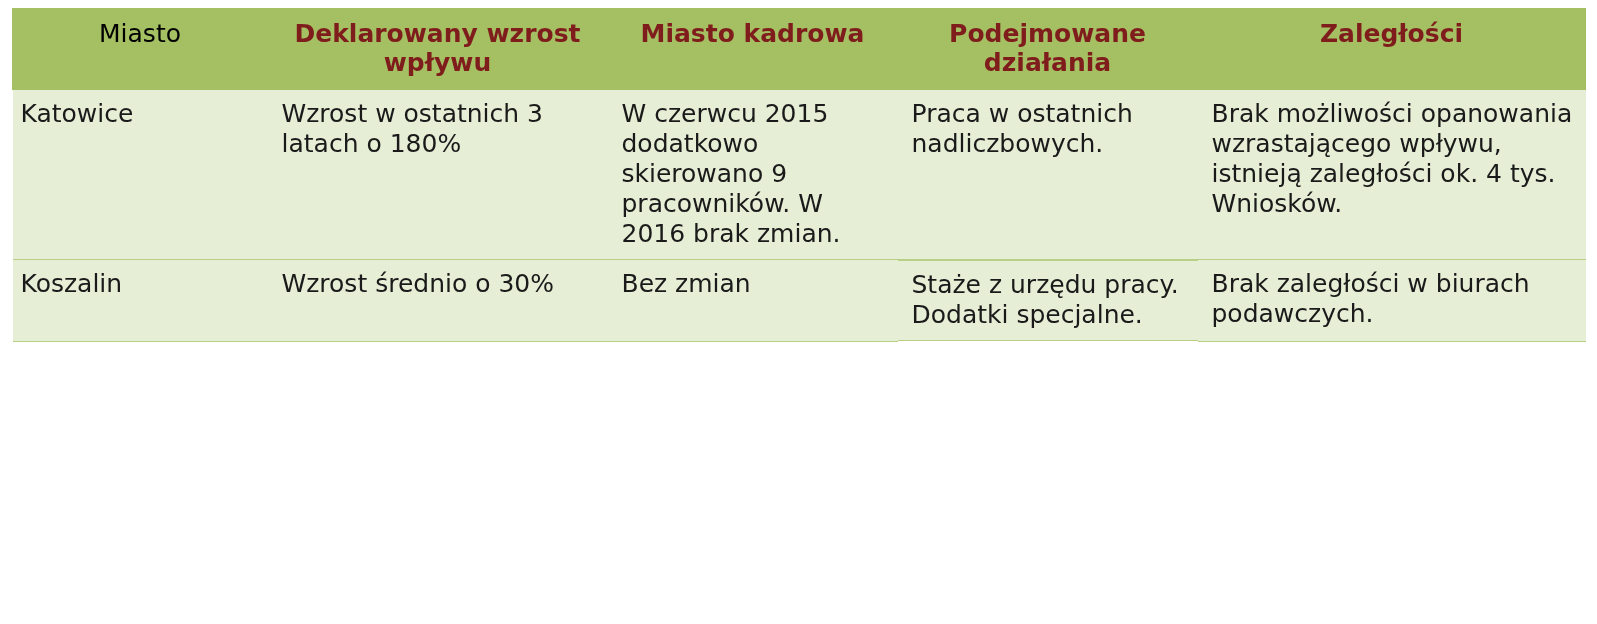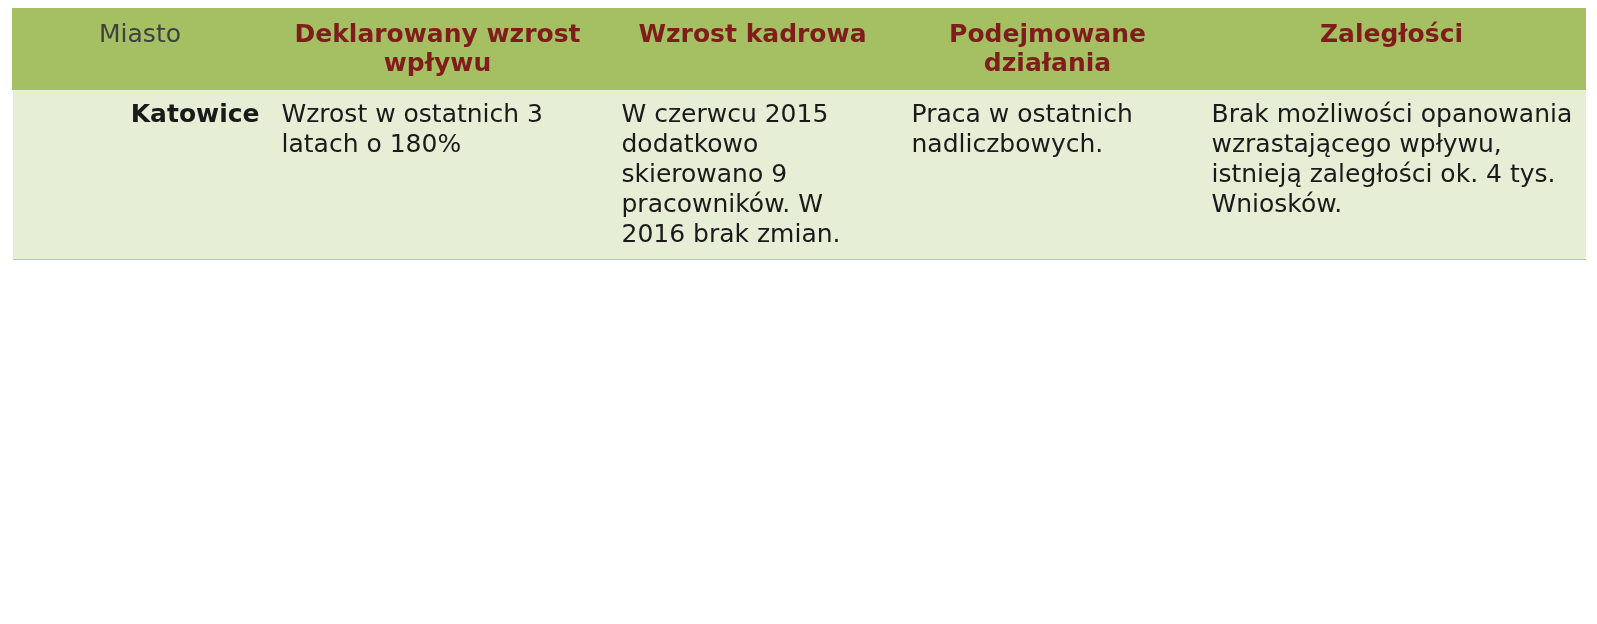--- a/index.html
+++ b/index.html
@@ -35,42 +35,42 @@
     font-weight: bold;
     font-size: 25px;
     line-height: 1.16;
     text-align: center;
     padding: 10px 8px 12px 8px;
     vertical-align: top;
     border: 1px solid #a5c063;
   }
   thead th.city-head {
     font-weight: normal;
-    color: #404040;
+    color: #000000;
   }
   tbody td {
     font-size: 25px;
     line-height: 1.2;
     vertical-align: top;
     padding: 9px 10px 10px 14px;
     border-top: 1px solid #b9cf86;
     border-bottom: 1px solid #b9cf86;
     border-left: none;
     border-right: none;
     color: #1a1a1a;
   }
   tbody tr.shaded td {
     background: #e6eed6;
   }
   tbody tr.plain td {
     background: #ffffff;
   }
   tbody td.city-cell {
-    font-weight: bold;
-    text-align: right;
+    font-weight: normal;
+    text-align: left;
     padding-left: 8px;
     padding-right: 8px;
   }
   .cell-line {
     display: block;
     white-space: pre-wrap;
   }
 </style>
 </head>
 <body>
@@ -81,28 +81,36 @@
       <col class="c0">
         <col class="c1">
         <col class="c2">
         <col class="c3">
         <col class="c4">
     </colgroup>
     <thead>
       <tr>
         <th class="city-head">Miasto</th>
         <th>Deklarowany wzrost wpływu</th>
-        <th>Wzrost kadrowa</th>
+        <th>Miasto kadrowa</th>
         <th>Podejmowane działania</th>
         <th>Zaległości</th>
       </tr>
     </thead>
     <tbody>
       <tr class="shaded">
         <td class="city-cell">Katowice</td>
         <td>Wzrost w ostatnich 3 latach o 180%</td>
         <td>W czerwcu 2015 dodatkowo skierowano 9 pracowników. W 2016 brak zmian.</td>
         <td>Praca w ostatnich nadliczbowych.</td>
         <td>Brak możliwości opanowania wzrastającego wpływu, istnieją zaległości ok. 4 tys. Wniosków.</td>
       </tr>
+      <tr class="shaded">
+        <td class="city-cell">Koszalin</td>
+        <td>Wzrost średnio o 30%</td>
+        <td>Bez zmian</td>
+        <td class="cell-line">Staże z urzędu pracy.
+Dodatki specjalne.</td>
+        <td>Brak zaległości w biurach podawczych.</td>
+      </tr>
     </tbody>
   </table>
 </div>
 
 </body></html>

